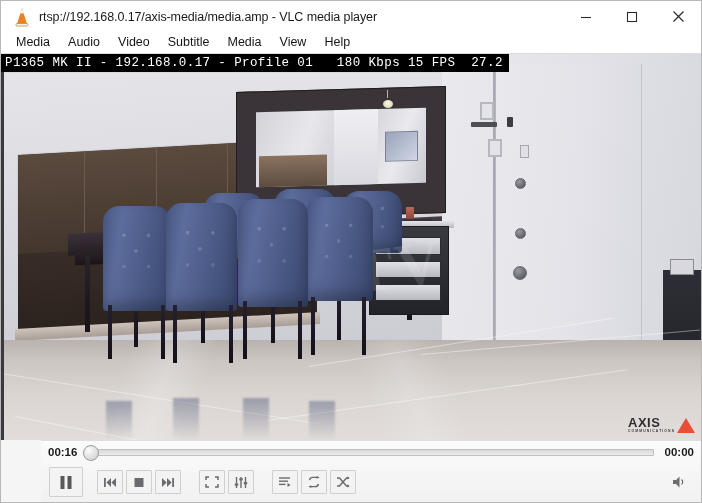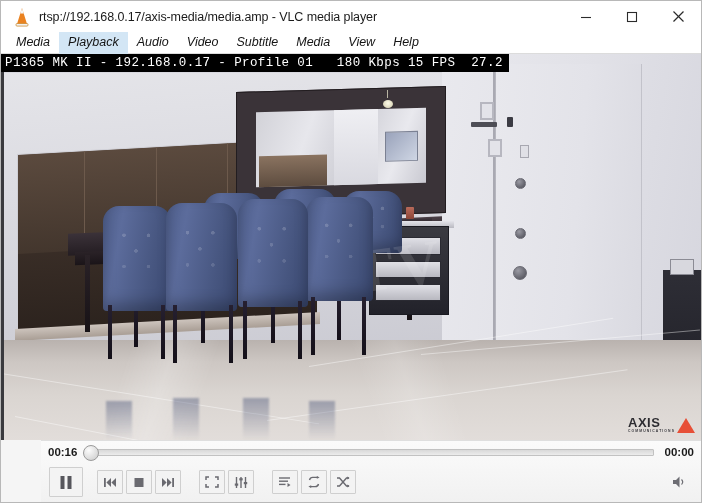--- a/index.html
+++ b/index.html
@@ -46,21 +46,20 @@
     background: #ffffff;
     display: flex; align-items: center;
     padding-left: 6px;
     border-bottom: 1px solid #dcdcdc;
   }
   .menu-item {
     font-size: 12.5px; color: #151515;
     padding: 3px 9px 4px 9px;
     line-height: 15px;
     white-space: nowrap;
-    font-style: italic;
   }
   .menu-item.active { background: #d3e6f5; }
 
   
   #video-wrap {
     flex: 1 1 auto;
     position: relative;
     background: #000;
     overflow: hidden;
   }
@@ -434,21 +433,20 @@
     <div class="wbtn" id="btn-close">
       <svg width="13" height="13" viewBox="0 0 13 13">
           <line x1="1.5" y1="1.5" x2="11.5" y2="11.5" stroke="#2b2b2b" stroke-width="1.15"></line>
           <line x1="11.5" y1="1.5" x2="1.5" y2="11.5" stroke="#2b2b2b" stroke-width="1.15"></line>
         </svg>
     </div>
   </div>
 
   <div id="menubar">
     <div class="menu-item">Media</div>
-    <div class="menu-item active">Playback</div>
     <div class="menu-item">Audio</div>
     <div class="menu-item">Video</div>
     <div class="menu-item">Subtitle</div>
     <div class="menu-item">Media</div>
     <div class="menu-item">View</div>
     <div class="menu-item">Help</div>
   </div>
 
   <div id="video-wrap">
     <div id="video">

